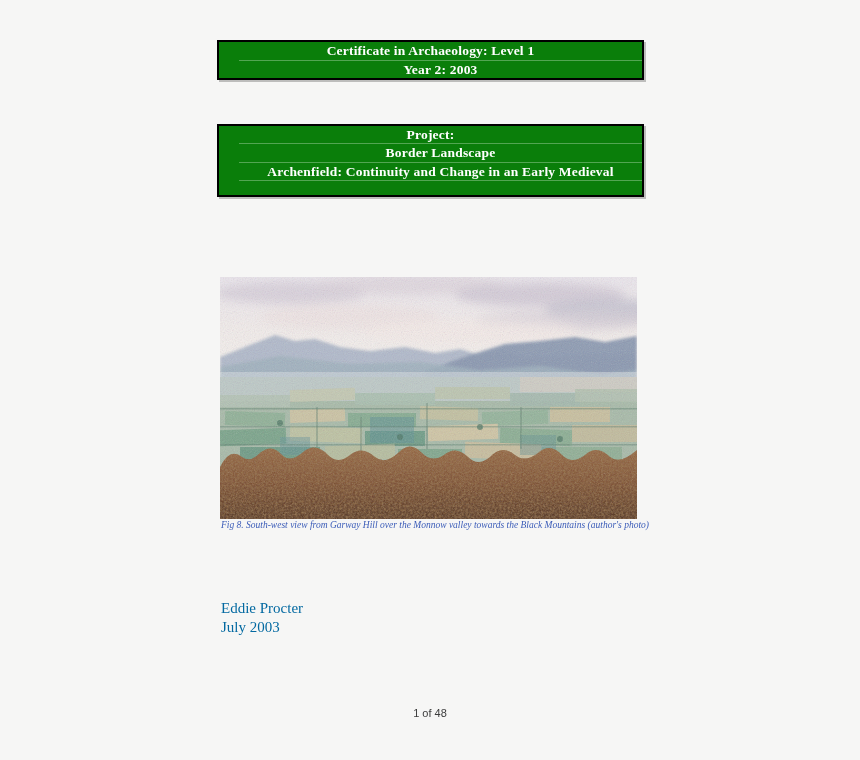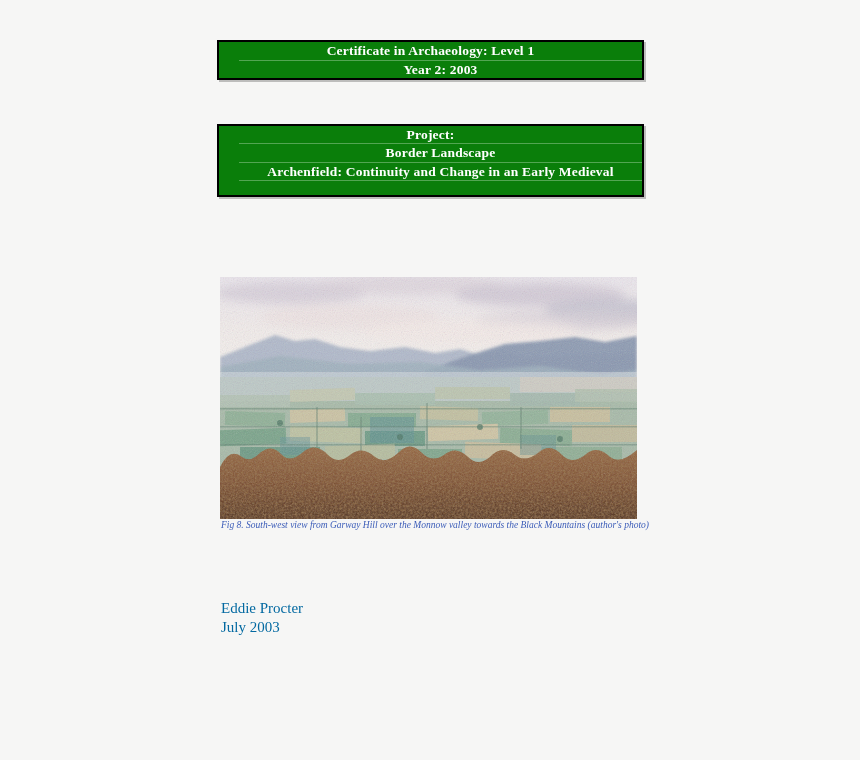--- a/index.html
+++ b/index.html
@@ -201,14 +201,15 @@
     </svg>
   </div>
 
   <div class="photo-caption">Fig 8. South-west view from Garway Hill over the Monnow valley towards the Black Mountains (author's photo)</div>
 
   <div class="author-block">
     <div>Eddie Procter</div>
     <div>July 2003</div>
   </div>
 
+  <div class="page-footer">1 of 48</div>
 
 </div>
 
 </body></html>

